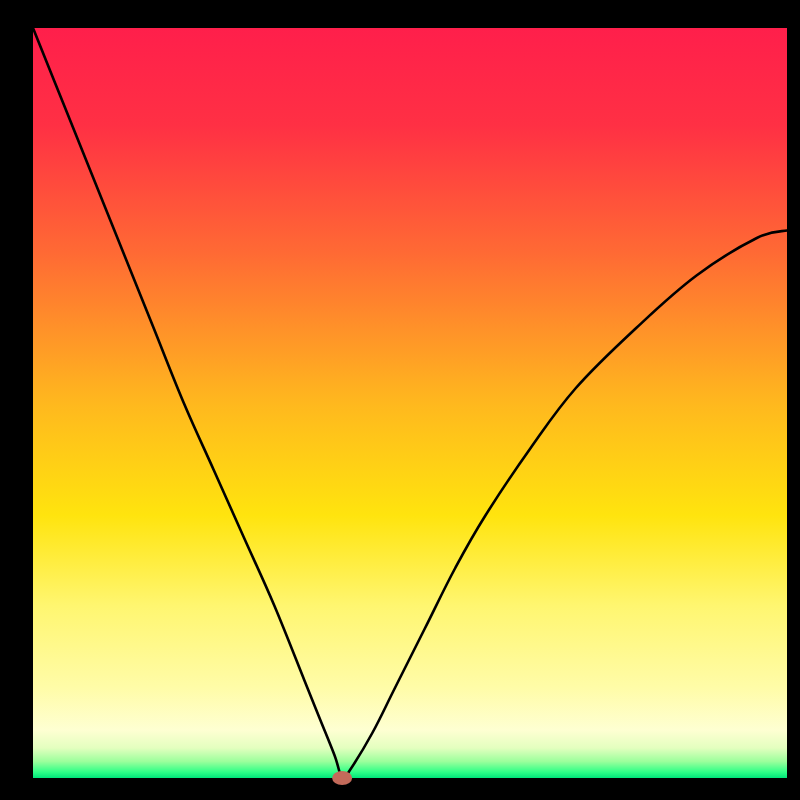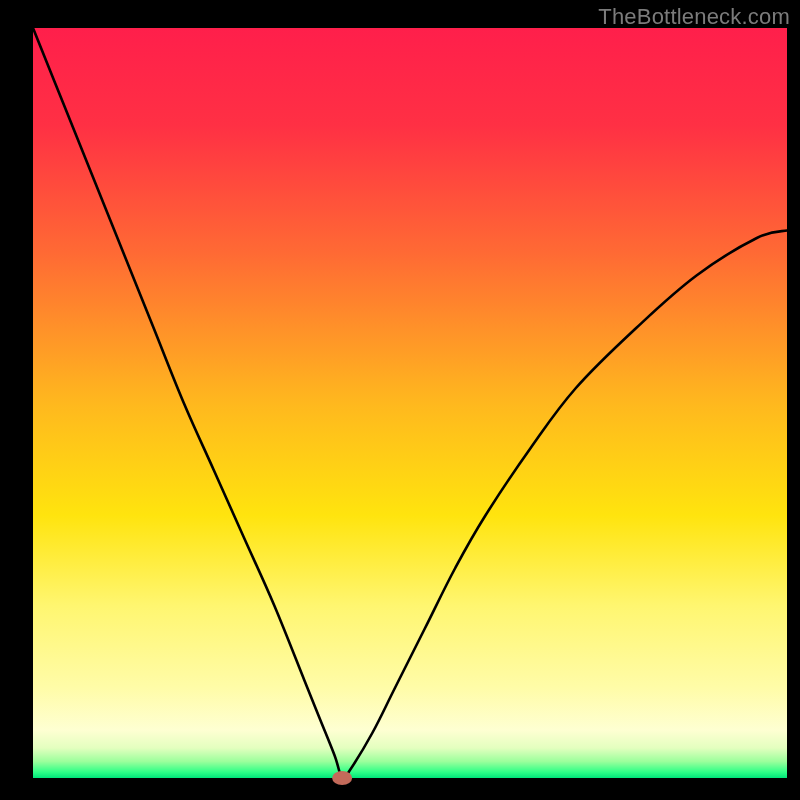--- a/index.html
+++ b/index.html
@@ -31,21 +31,20 @@
   svg {
     position: absolute;
     top: 0;
     left: 0;
   }
 </style>
 </head>
 <body>
 
 <div class="frame">
-  <div class="watermark">TheBottleneck.com</div>
   <svg id="chart-svg" width="800" height="800">
       <defs>
         <linearGradient id="bgGrad" x1="0" y1="0" x2="0" y2="1">
           <stop offset="0%" stop-color="#ff1f4b"></stop>
           <stop offset="13%" stop-color="#ff3044"></stop>
           <stop offset="30%" stop-color="#ff6a34"></stop>
           <stop offset="50%" stop-color="#ffb81e"></stop>
           <stop offset="65%" stop-color="#ffe40e"></stop>
           <stop offset="77%" stop-color="#fff670"></stop>
           <stop offset="88%" stop-color="#fffca8"></stop>

